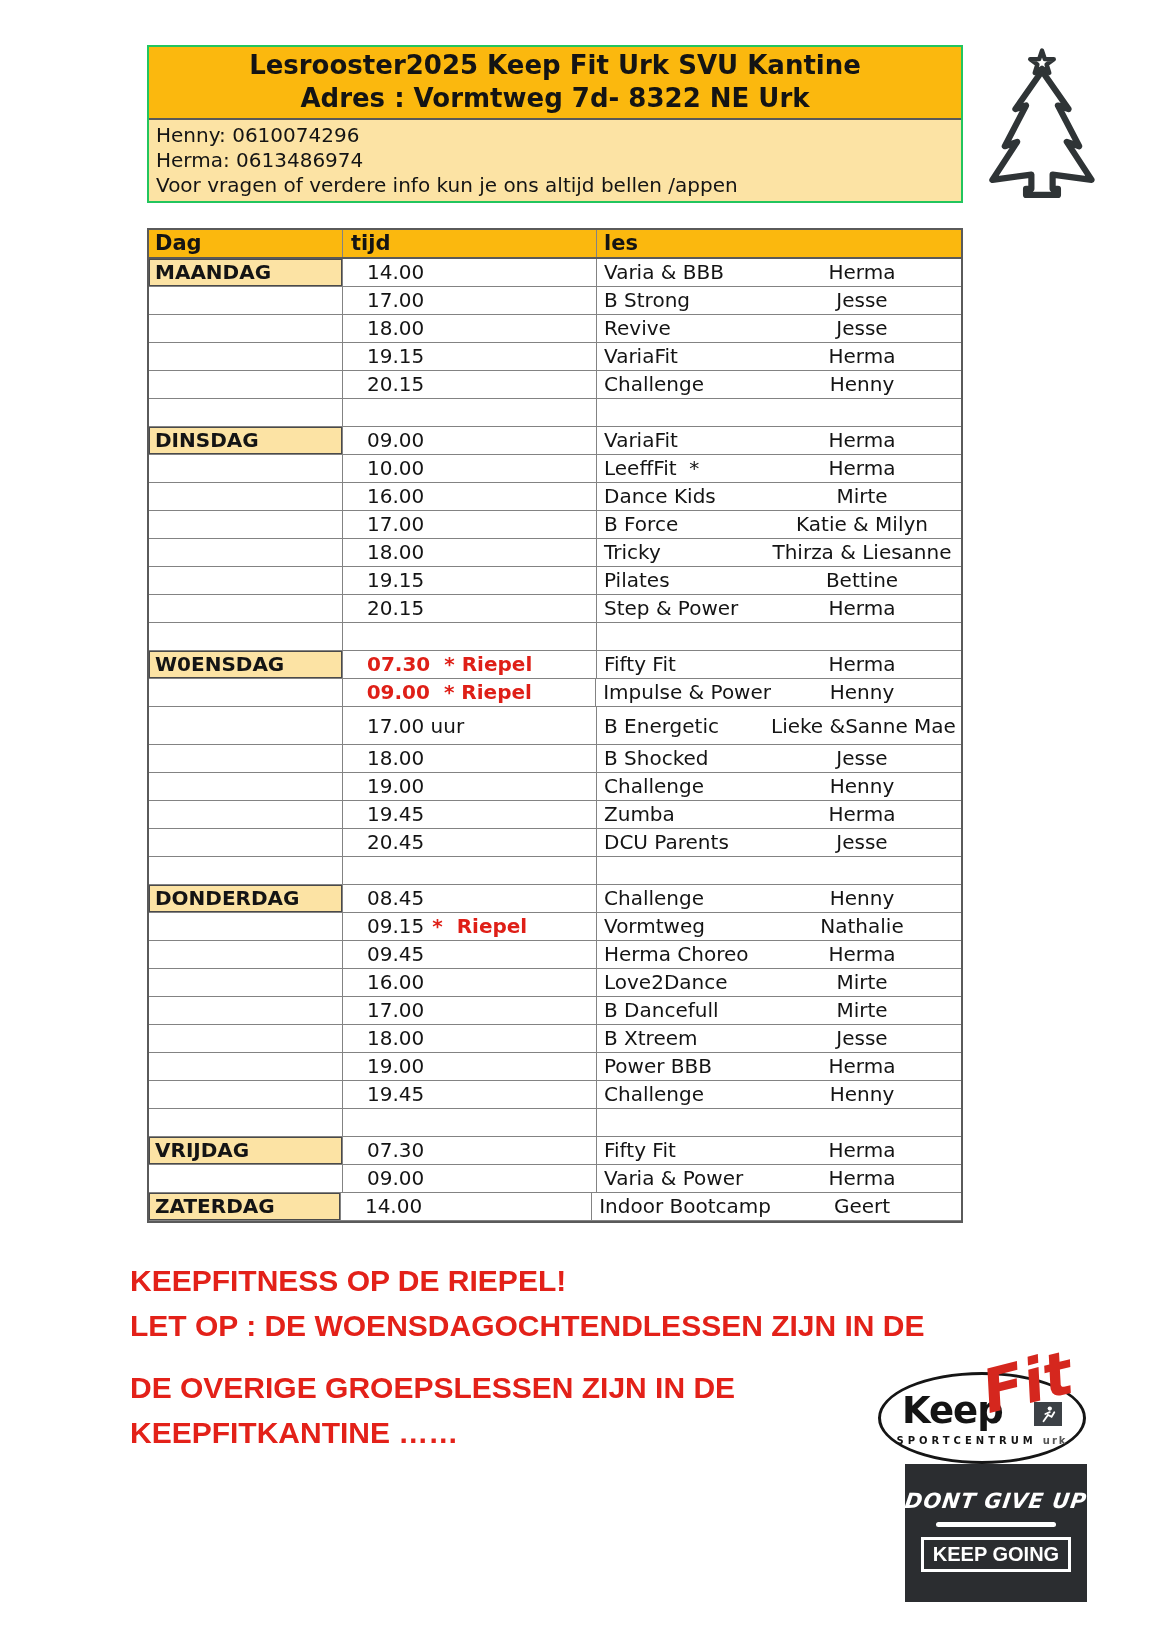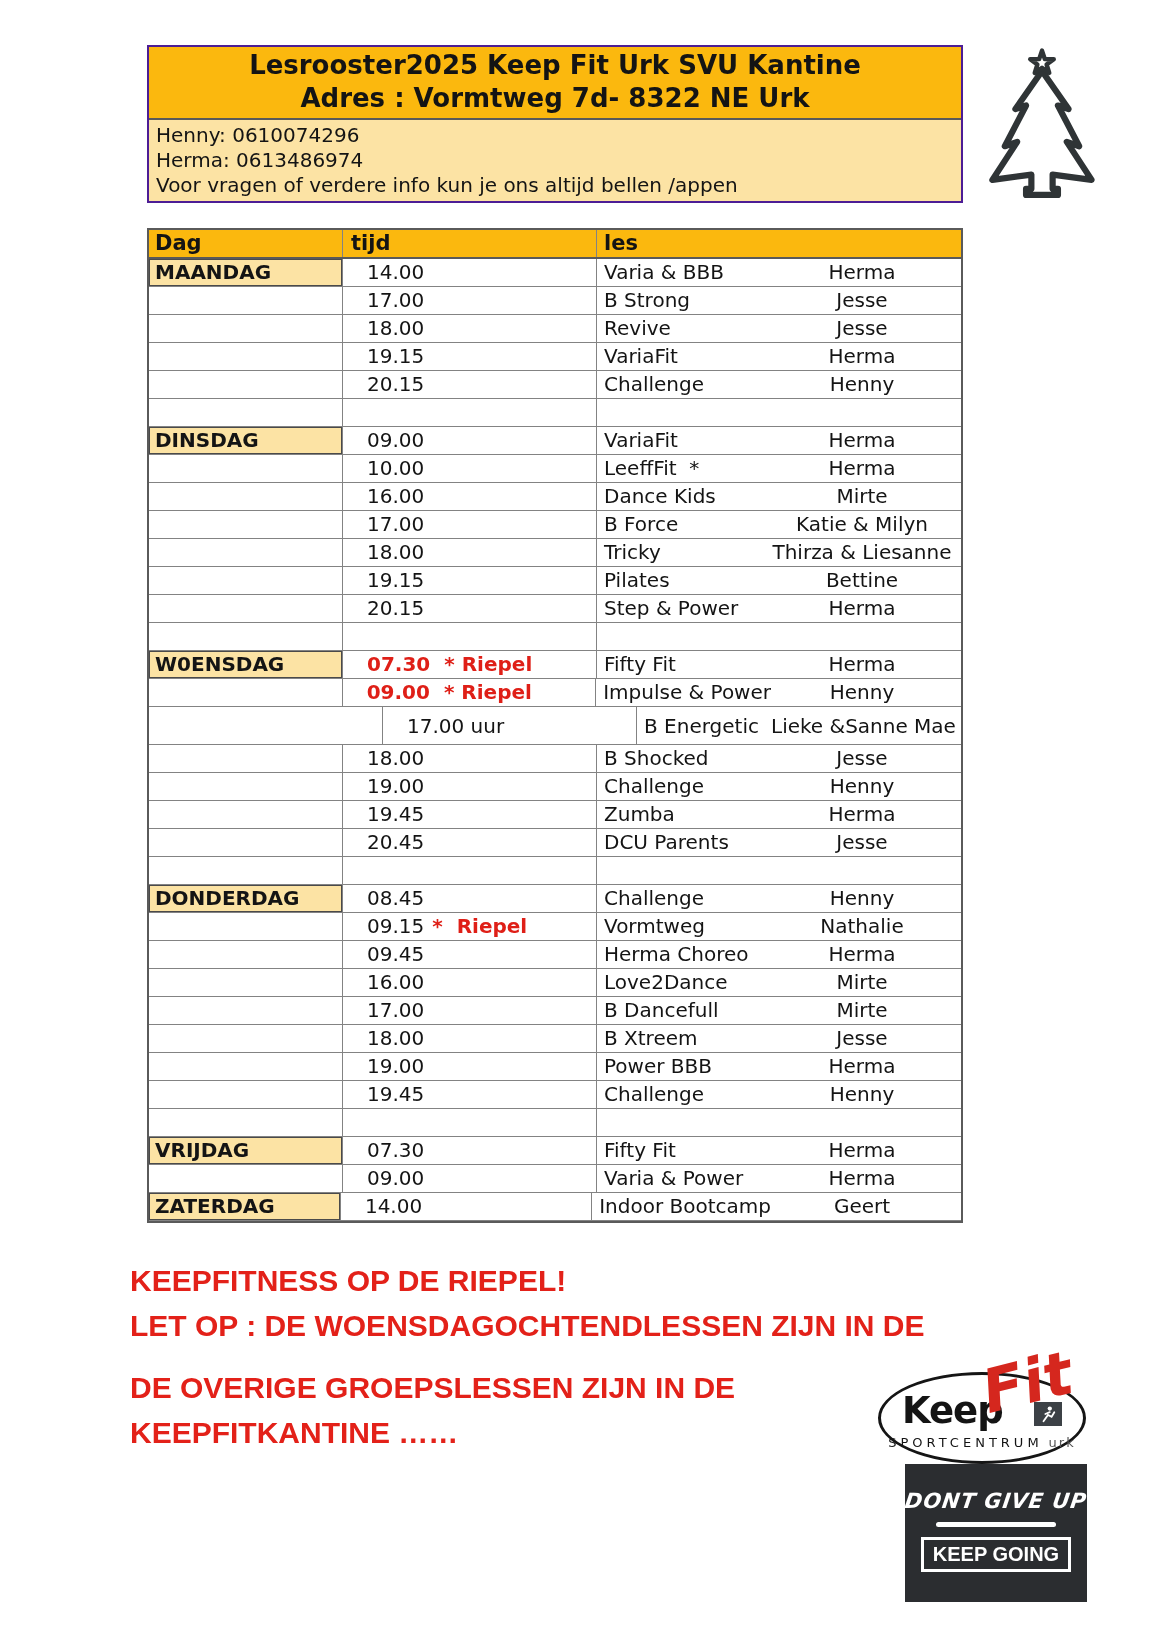--- a/index.html
+++ b/index.html
@@ -4,32 +4,32 @@
 <style>
   :root{
     --gold:#FBB80E; --light_yellow:#FCE3A4; --riepel_red:#DF1F17;
     --notice_red:#E32119; --logo_red:#D5271E; --ink:#141414;
   }
   *{box-sizing:border-box;}
   body{margin:0;background:#fff;font-family:"DejaVu Sans",sans-serif;color:var(--ink);}
   .page{position:relative;width:1170px;height:1641px;background:#fff;overflow:hidden;}
 
   
-  .header-box{position:absolute;left:147px;top:45px;width:816px;border:2px solid #4c1d95;}
+  .header-box{position:absolute;left:147px;top:45px;width:816px;border:2px solid #22c55e;}
   .header-gold{background:var(--gold);text-align:center;font-weight:bold;font-size:26px;
     line-height:33px;padding:2px 0 3px;border-bottom:2px solid #595959;}
   .header-contact{background:var(--light_yellow);font-size:20px;line-height:25px;padding:3px 0 3px 7px;}
 
   
   .tree{position:absolute;left:980px;top:46px;}
 
   
   .schedule{position:absolute;left:147px;top:228px;width:816px;border:2px solid #5a5a5a;background:#fff;}
   .row{display:flex;height:28px;border-bottom:1px solid #838383;font-size:20px;}
-  .row.tall{height:38px;padding-left:40px;}
+  .row.tall{height:38px;}
   .row.tall .cell{align-items:center;padding-bottom:0;}
   .header-row{height:29px;border-bottom:2px solid #595959;}
   .cell{display:flex;align-items:flex-end;padding-bottom:2px;overflow:visible;}
   .cell.day{width:194px;border-right:1px solid #838383;padding-left:6px;}
   .cell.time{width:254px;border-right:1px solid #838383;padding-left:8px;}
   .cell.les{flex:1;padding-left:7px;padding-right:8px;justify-content:space-between;}
   .hdr{background:var(--gold);font-weight:bold;font-size:21px;}
   .day.filled{background:var(--light_yellow);box-shadow:inset 0 0 0 1px #4a4a4a;}
   .day.filled span{font-weight:bold;margin-top:44px;}
   .t{white-space:pre;margin-left:16px;}
@@ -44,22 +44,22 @@
   .notice-p2{margin-top:17px;}
 
   
   .logo{position:absolute;left:878px;top:1372px;width:208px;height:92px;}
   .logo-ellipse{position:absolute;inset:0;background:#fff;border:3px solid #151515;border-radius:50%;}
   .logo-keep{position:absolute;left:24px;top:17px;font-size:37px;font-weight:bold;letter-spacing:-1px;}
   .logo-fit{position:absolute;left:104px;top:-20px;font-size:60px;font-weight:bold;font-style:italic;
     color:var(--logo_red);transform:rotate(-14deg);line-height:1;}
   .logo-figure{position:absolute;right:24px;top:30px;width:28px;height:24px;background:#3c4146;
     display:flex;align-items:center;justify-content:center;}
-  .logo-sub{position:absolute;left:0;right:0;top:63px;text-align:center;font-size:13px;
-    font-weight:normal;letter-spacing:4px;}
+  .logo-sub{position:absolute;left:0;right:0;top:63px;text-align:center;font-size:10px;
+    font-weight:bold;letter-spacing:4px;}
   .logo-sub .urk{color:#555;margin-left:6px;letter-spacing:2px;}
 
   
   .motivation{position:absolute;left:905px;top:1464px;width:182px;height:138px;background:#2b2d30;
     color:#fff;display:flex;flex-direction:column;align-items:center;}
   .mot-line1{margin-top:25px;font-style:italic;font-weight:bold;font-size:21px;letter-spacing:1px;
     transform:skewX(-8deg);white-space:nowrap;}
   .brush{margin-top:9px;width:120px;height:5px;background:#fff;border-radius:3px;}
   .keep-going{margin-top:10px;border:3px solid #fff;padding:3px 9px;font-weight:bold;font-size:20px;
     white-space:nowrap;font-family:"Liberation Sans",sans-serif;}

